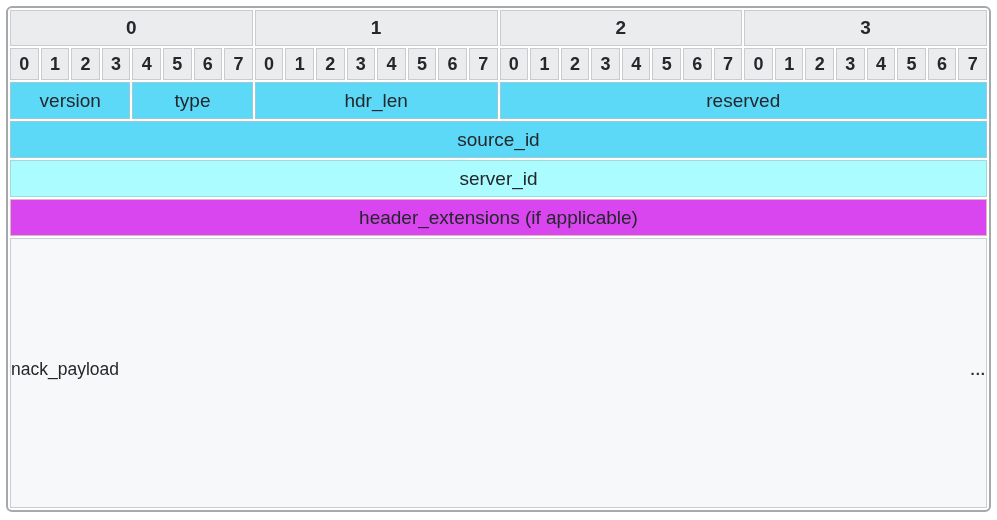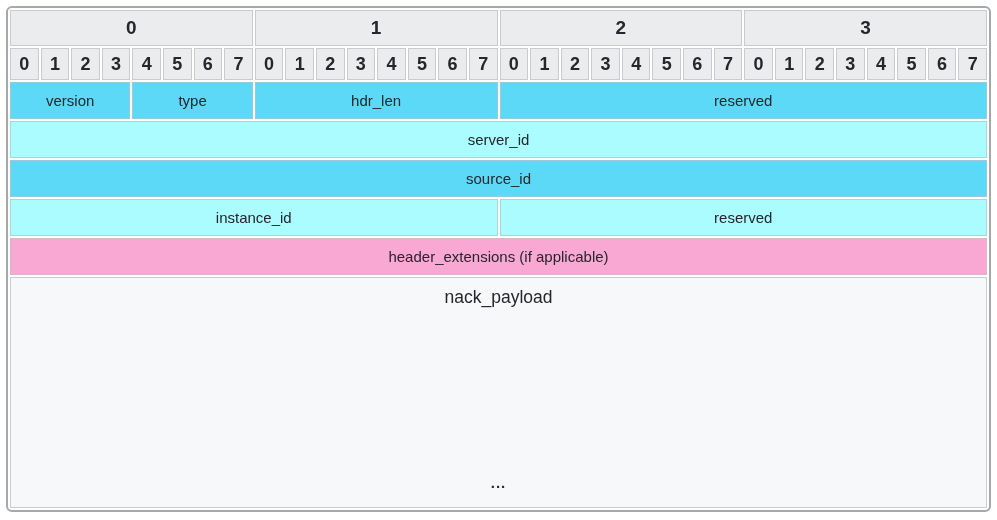--- a/index.html
+++ b/index.html
@@ -42,35 +42,35 @@
   }
   .r-bit th {
     background: #ebecee;
     border: 1px solid #c9cccf;
     font-weight: 700;
     font-size: 18px;
     height: 32px;
   }
   .r-field td {
     font-weight: 400;
-    font-size: 15px;
+    font-size: 19px;
     height: 37px;
   }
   .c-dark   { background: #5dd9f8; border: 1px solid #9cc9d6; }
   .c-light  { background: #aafcff; border: 1px solid #a6d8da; }
-  .c-pink   { background: #f9a8d4; border: 1px solid #dcb9bc; }
+  .c-pink   { background: #d946ef; border: 1px solid #dcb9bc; }
   .c-payload{ background: #f7f8fa; border: 1px solid #caced2; }
   .r-payload td {
     font-size: 17.5px;
     vertical-align: top;
     height: auto;
   }
   .payload-inner {
     display: flex;
-    flex-direction: column;
+    flex-direction: row;
     justify-content: space-between;
     align-items: center;
     height: 100%;
     padding: 9px 0 16px 0;
   }
   .payload-ellipsis {
     font-weight: 700;
     font-size: 15px;
     letter-spacing: 1px;
     color: #2a2d31;
@@ -160,31 +160,27 @@
     </tr>
 
     <tr class="r-field">
       <td colspan="4" class="c-dark">version</td>
       <td colspan="4" class="c-dark">type</td>
       <td colspan="8" class="c-dark">hdr_len</td>
       <td colspan="16" class="c-dark">reserved</td>
     </tr>
 
     <tr class="r-field">
-      <td colspan="32" class="c-light">server_id</td>
-    </tr>
-
-    <tr class="r-field">
       <td colspan="32" class="c-dark">source_id</td>
     </tr>
 
     <tr class="r-field">
-      <td colspan="16" class="c-light">instance_id</td>
-      <td colspan="16" class="c-light">reserved</td>
+      <td colspan="32" class="c-light">server_id</td>
     </tr>
+
 
 
 
     <tr class="r-field">
       <td colspan="32" class="c-pink">header_extensions (if applicable)</td>
     </tr>
 
     <tr class="r-payload">
       <td colspan="32" class="c-payload">
         <div class="payload-inner">

